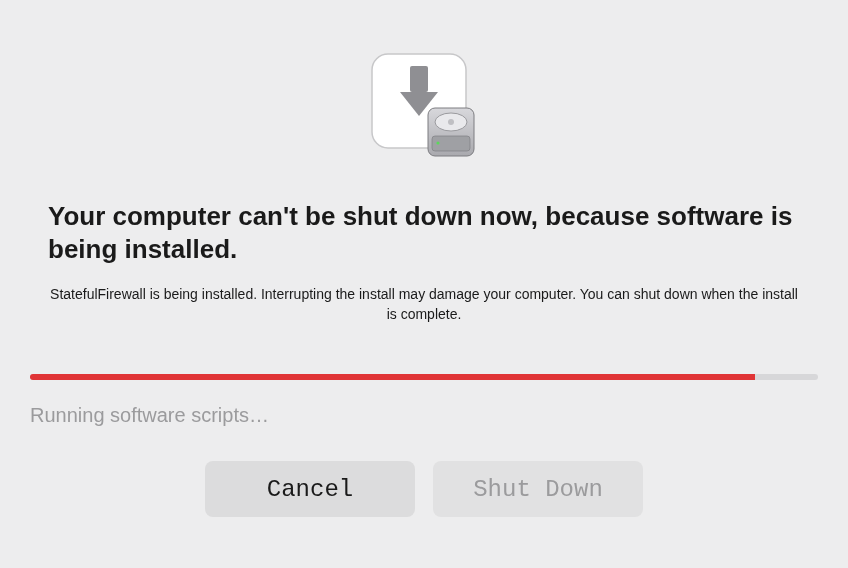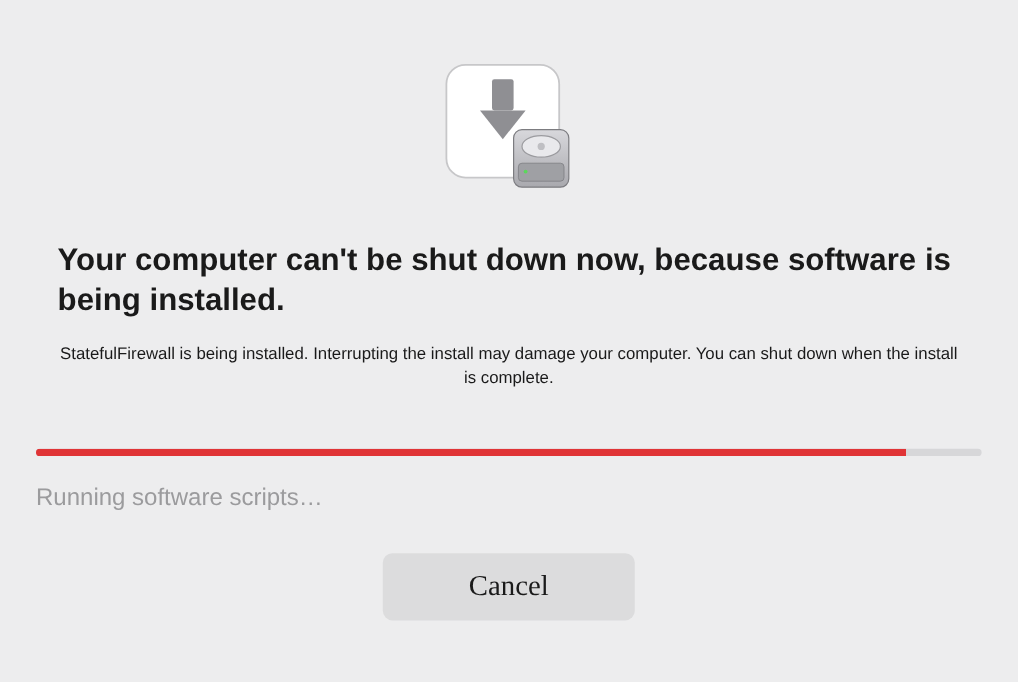--- a/index.html
+++ b/index.html
@@ -60,21 +60,21 @@
       margin-top: 34px;
       display: flex;
       gap: 18px;
     }
     .btn {
       width: 210px;
       height: 56px;
       border: none;
       border-radius: 8px;
       font-size: 24px;
-      font-family: Liberation Serif, serif;
+      font-family: Liberation Mono, monospace;
       background: #dcdcdd;
       color: #1a1a1a;
       display: flex;
       align-items: center;
       justify-content: center;
     }
     .btn.disabled {
       color: #9b9b9d;
       background: #e1e1e2;
     }
@@ -113,13 +113,14 @@
 <p class="subtitle">StatefulFirewall is being installed. Interrupting the install may damage your computer. You can shut down when the install is complete.</p>
 
 <div class="progress-track">
   <div class="progress-fill" style="width:92%"></div>
 </div>
 
 <div class="status-text">Running software scripts…</div>
 
 <div class="button-row">
   <button class="btn">Cancel</button>
+  <button class="btn disabled">Shut Down</button>
 </div>
 
 </body></html>

